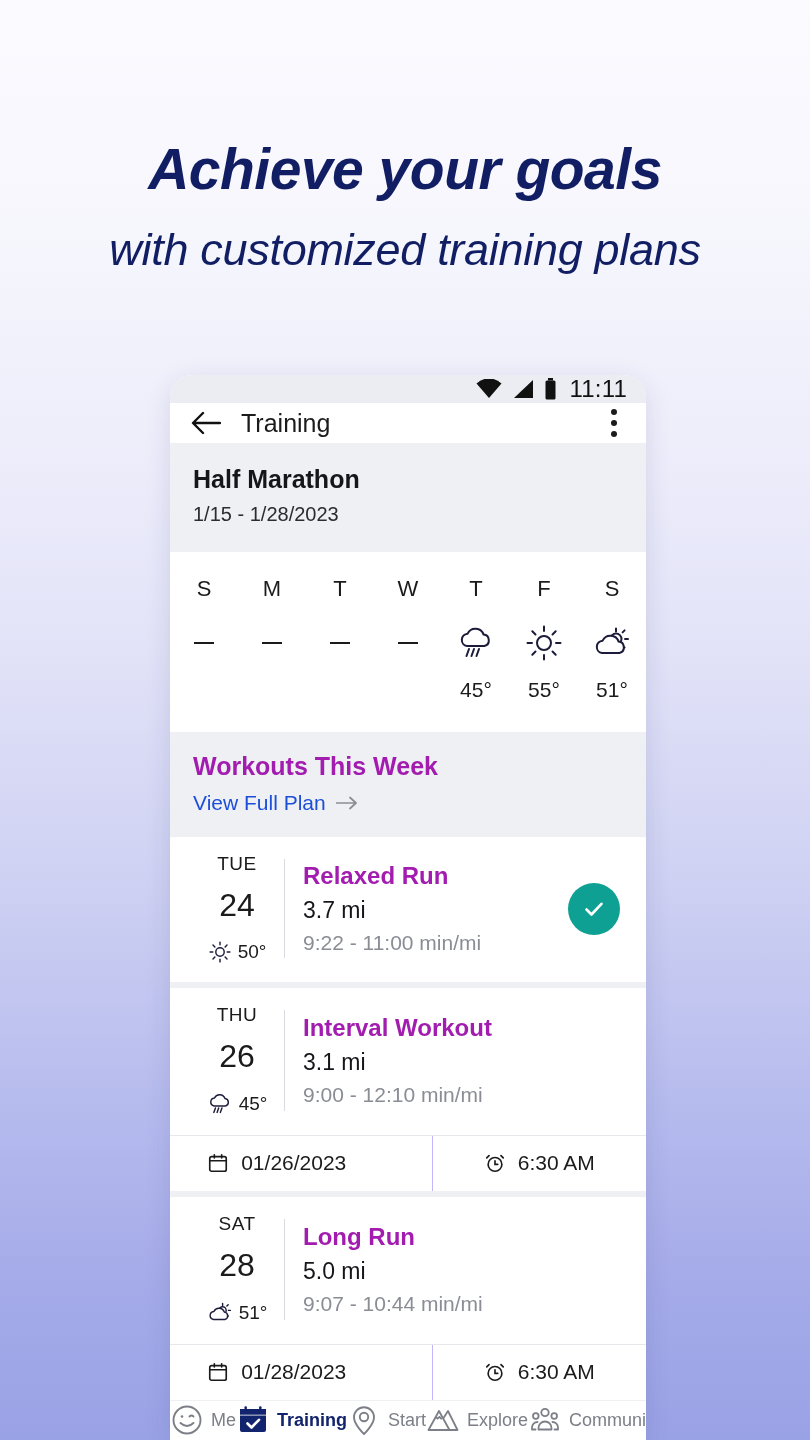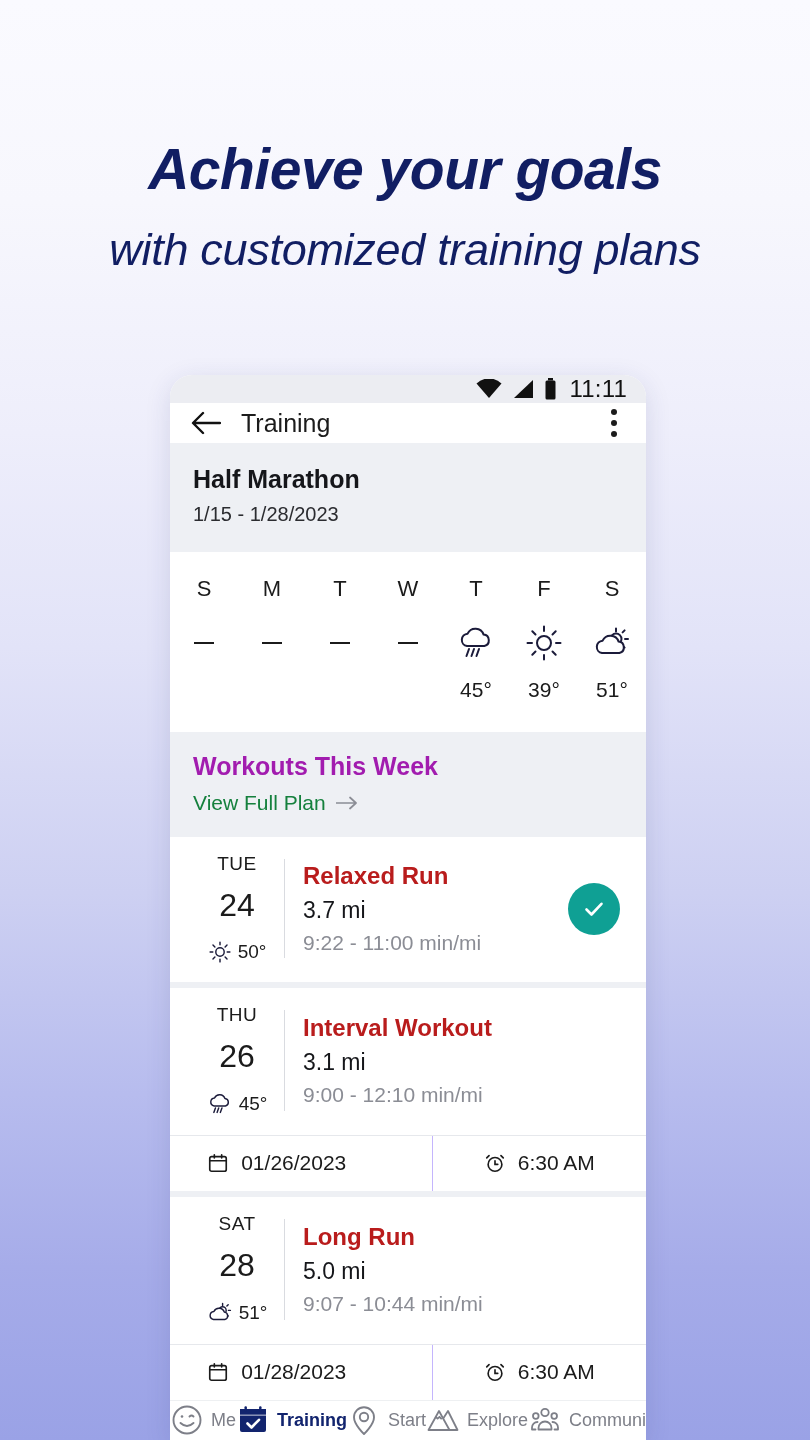--- a/index.html
+++ b/index.html
@@ -72,32 +72,32 @@
   }
   .day { flex: 1; display: flex; flex-direction: column; align-items: center; }
   .day-letter { font-size: 22px; color: #1b1b1b; font-weight: 400; }
   .day-slot { height: 46px; display: flex; align-items: center; justify-content: center; margin-top: 18px; }
   .dash { width: 20px; height: 2.5px; background: #1b1b1b; display: block; }
   .day-temp { font-size: 21px; color: #1b1b1b; margin-top: 12px; min-height: 26px; }
 
   
   .wk-header { background: #eef0f4; padding: 20px 23px 22px; }
   .wk-title { font-size: 25px; font-weight: 700; color: #a21caf; }
-  .wk-link { font-size: 21px; color: #15803d; margin-top: 10px; display: flex; align-items: center; gap: 10px; }
+  .wk-link { font-size: 21px; color: #1d4ed8; margin-top: 10px; display: flex; align-items: center; gap: 10px; }
 
   
   .card { background: #fff; }
   .card-main { display: flex; align-items: stretch; padding: 16px 20px 18px; }
   .card-date { width: 94px; display: flex; flex-direction: column; align-items: center; }
   .cd-dow { font-size: 19px; color: #1b1b1b; letter-spacing: .5px; }
   .cd-num { font-size: 32px; color: #1b1b1b; margin-top: 12px; }
   .cd-weather { display: flex; align-items: center; gap: 6px; margin-top: 16px; font-size: 19px; color: #1b1b1b; }
   .vline { width: 1px; background: #d9dbe0; margin: 6px 18px 6px 0; }
   .card-body { flex: 1; display: flex; flex-direction: column; justify-content: center; }
-  .cb-title { font-size: 24px; font-weight: 700; color: #b91c1c; }
+  .cb-title { font-size: 24px; font-weight: 700; color: #a21caf; }
   .cb-dist { font-size: 23px; color: #15161a; margin-top: 7px; }
   .cb-pace { font-size: 21px; color: #8b8d95; margin-top: 7px; }
   .check {
     width: 52px; height: 52px; border-radius: 50%;
     display: flex; align-items: center; justify-content: center;
     align-self: center; margin-right: 6px;
   }
   .card-footer {
     display: flex; border-top: 1px solid #e6e8ec; height: 56px;
   }
@@ -214,21 +214,21 @@
       <span class="day-temp">45°</span>
     </div>
     <div class="day">
       <span class="day-letter">F</span>
       <span class="day-slot">
         <svg width="40" height="40" viewBox="0 0 40 40" fill="none" stroke="#1b1b3a" stroke-width="2" stroke-linecap="round">
           <circle cx="20" cy="20" r="7"></circle>
           <path d="M20 3.5 V8 M20 32 V36.5 M3.5 20 H8 M32 20 H36.5 M8.3 8.3 L11.5 11.5 M28.5 28.5 L31.7 31.7 M31.7 8.3 L28.5 11.5 M11.5 28.5 L8.3 31.7"></path>
         </svg>
       </span>
-      <span class="day-temp">39°</span>
+      <span class="day-temp">55°</span>
     </div>
     <div class="day">
       <span class="day-letter">S</span>
       <span class="day-slot">
         <svg width="40" height="40" viewBox="0 0 40 40" fill="none" stroke="#1b1b3a" stroke-width="2" stroke-linecap="round" stroke-linejoin="round">
           <circle cx="24" cy="16" r="5.5"></circle>
           <path d="M24 5.5 V8.5 M33 16 H36 M30.6 9.4 L32.6 7.4 M30.6 22.6 L32.6 24.6"></path>
           <path d="M10 30 A6.2 6.2 0 0 1 10.6 17.7 A8.6 8.6 0 0 1 26.6 18.6 A5.8 5.8 0 0 1 27.4 30 Z" fill="#fff"></path>
         </svg>
       </span>

